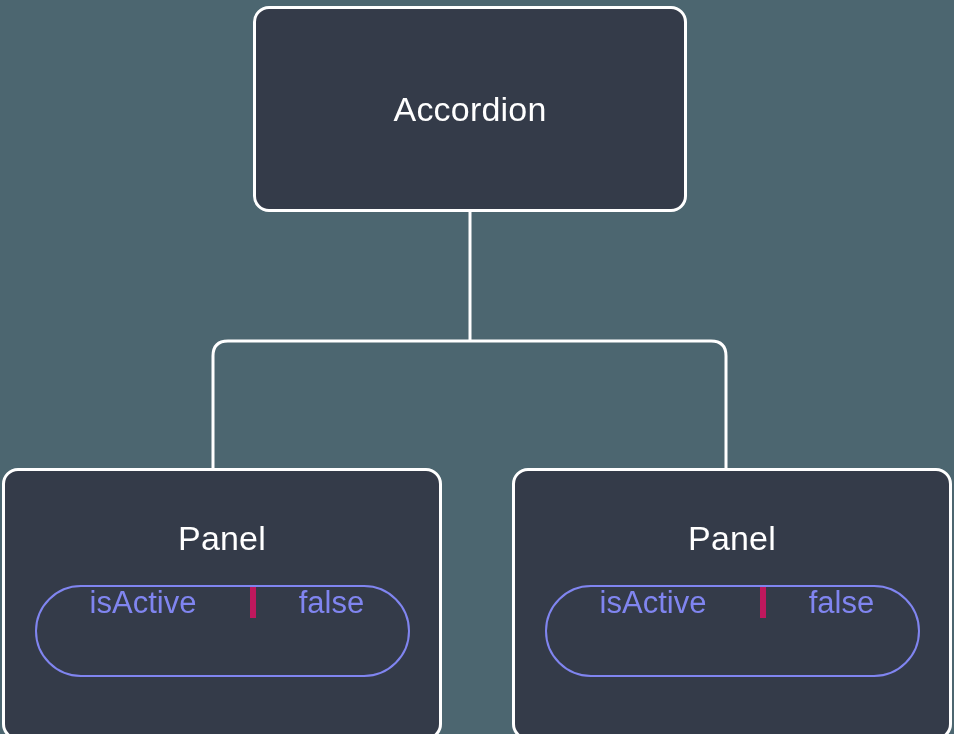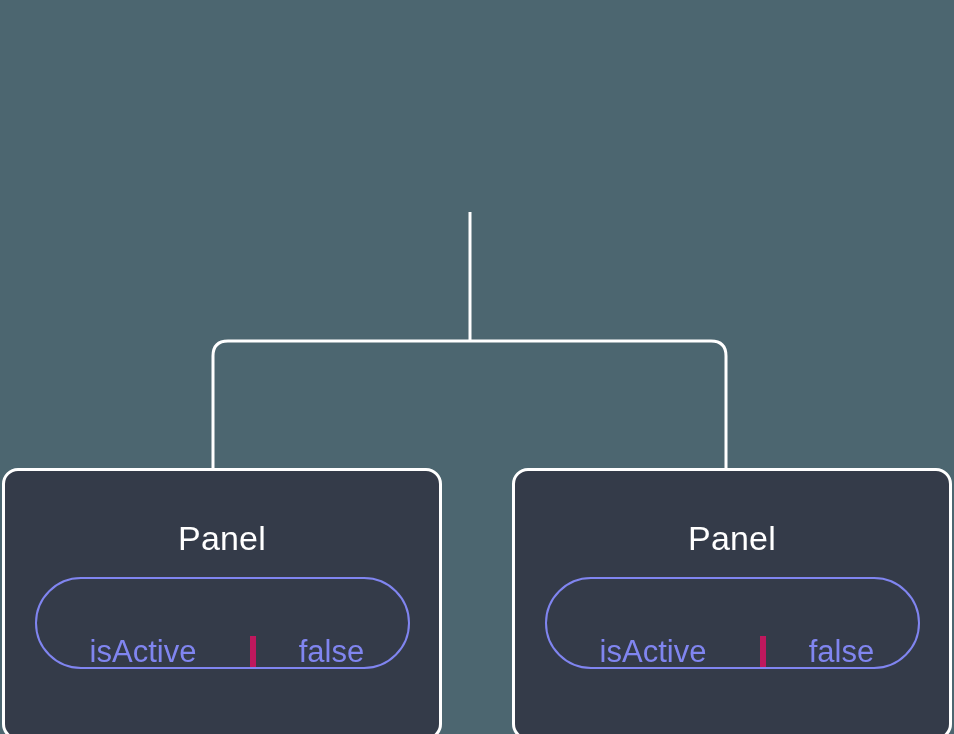--- a/index.html
+++ b/index.html
@@ -71,27 +71,27 @@
     height: 272px;
     border-bottom-left-radius: 16px;
     border-bottom-right-radius: 16px;
     padding-top: 50px;
   }
   #node-panel-left  { left: 2px; }
   #node-panel-right { left: 512px; }
 
   
   .prop-pill {
-    margin-top: 22px;
+    margin-top: 30px;
     box-sizing: border-box;
     height: 92px;
     border: 2px solid #8085f0;
     border-radius: 46px;
     display: flex;
-    align-items: flex-end;
+    align-items: flex-start;
     overflow: hidden;
   }
   .prop-key,
   .prop-value {
     display: flex;
     align-items: center;
     justify-content: center;
     color: #8085f0;
     font-size: 31px;
     line-height: 1;
@@ -105,20 +105,23 @@
 
 <div id="stage">
 
   <svg id="connectors" viewBox="0 0 954 734">
 
     <path d="M 470 212 L 470 341" fill="none" stroke="#ffffff" stroke-width="3" stroke-linecap="butt"></path>
 
     <path d="M 213 468 L 213 356 Q 213 341 228 341 L 711 341 Q 726 341 726 356 L 726 468" fill="none" stroke="#ffffff" stroke-width="3" stroke-linecap="butt"></path>
   </svg>
 
+  <div class="node" id="node-accordion">
+    <div class="node-title">Accordion</div>
+  </div>
 
   <div class="node panel-node" id="node-panel-left">
     <div class="node-title">Panel</div>
     <div class="prop-pill">
       <div class="prop-key">isActive</div>
       <div class="prop-value">false</div>
     </div>
   </div>
 
   <div class="node panel-node" id="node-panel-right">

